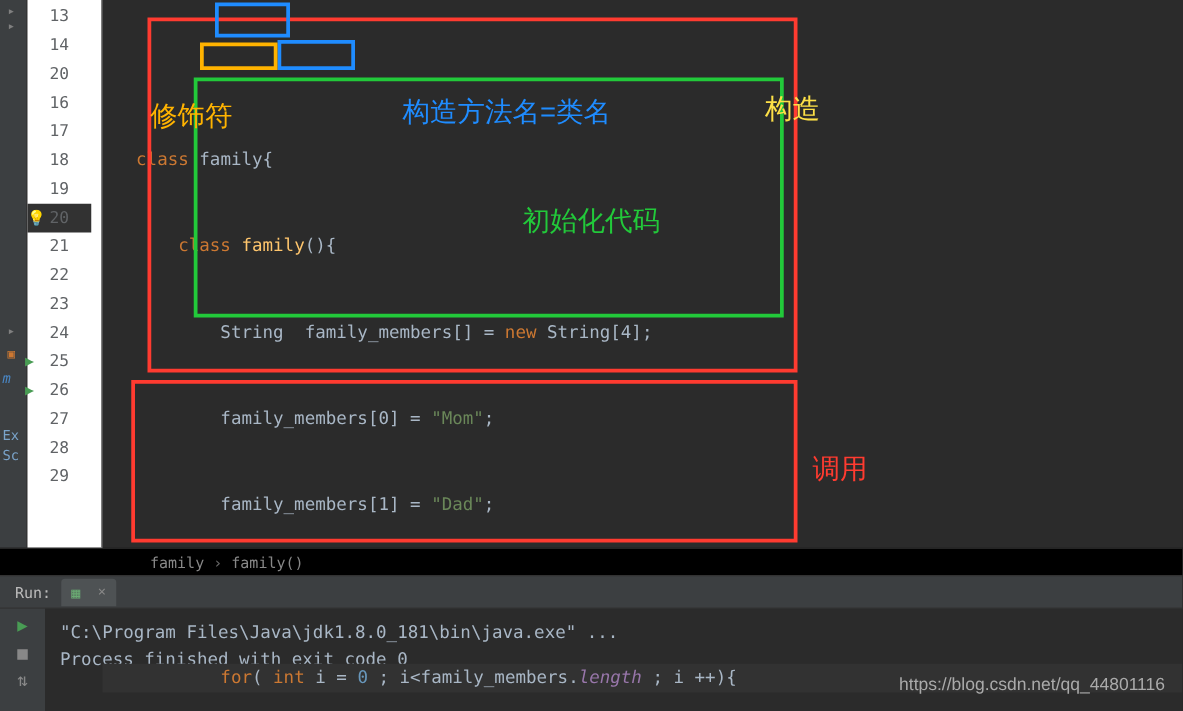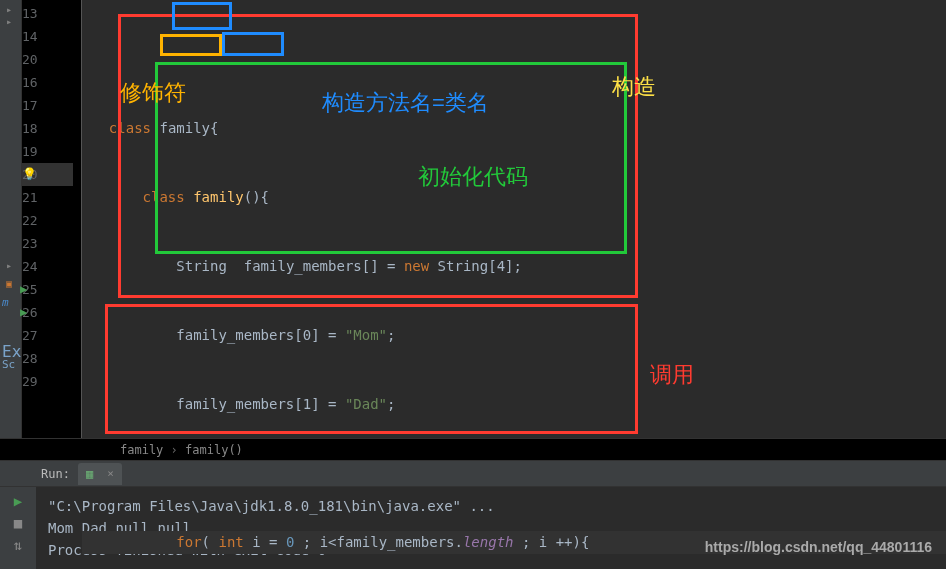--- a/index.html
+++ b/index.html
@@ -1,66 +1,66 @@
 <!DOCTYPE html>
 <html><head>
 <meta charset="utf-8">
 <style>
 * { margin:0; padding:0; box-sizing:border-box; }
 body { background:#2b2b2b; font-family:'Consolas','Monaco',monospace; font-size:14px; color:#a9b7c6; width:946px; height:569px; overflow:hidden; position:relative; }
 .editor-area { display:flex; height:438px; }
 .far-left { width:22px; background:#3c3f41; border-right:1px solid #323232; position:relative; }
 .far-left .tri { position:absolute; color:#808080; font-size:10px; }
-.gutter { width:60px; background:#000000; text-align:left; padding-right:8px; color:#606366; font-size:13px; line-height:23px; padding-top:2px; border-right:1px solid #555; position:relative; }
+.gutter { width:60px; background:#ffffff; text-align:center; padding-right:8px; color:#606366; font-size:13px; line-height:23px; padding-top:2px; border-right:1px solid #555; position:relative; }
 .gutter .ln { height:23px; position:relative; }
 .play { color:#499c54; position:absolute; left:-2px; font-size:12px; }
 .bulb { position:absolute; left:0px; color:#c9a227; font-size:12px; }
 .code { flex:1; background:#2b2b2b; padding-top:2px; position:relative; line-height:23px; font-size:14px; white-space:pre; }
 .code .line { height:23px; padding-left:10px; position:relative; }
 .hl-line { background:#323232; }
 .kw { color:#cc7832; }
 .str { color:#6a8759; }
 .num { color:#6897bb; }
 .type { color:#a9b7c6; }
 .field { color:#9876aa; font-style:italic; }
 .method { color:#ffc66d; }
 .cls { color:#a9b7c6; }
 .breadcrumb { background:#000000; color:#888; font-size:12px; padding:4px 20px 4px 120px; border-top:1px solid #323232; height:22px; }
 .breadcrumb span+span:before { content:" › "; color:#666; }
 .run-panel { border-top:1px solid #323232; }
 .run-tabs { background:#3c3f41; height:26px; display:flex; align-items:center; padding-left:4px; border-bottom:1px solid #323232; }
-.run-label { color:#bbb; font-size:12px; padding:0 8px;margin-left:29px; }
+.run-label { color:#bbb; font-size:12px; padding:0 8px; }
 .run-tab { background:#4e5254; color:#bbb; font-size:12px; padding:4px 8px; border-radius:3px 3px 0 0; display:flex; align-items:center; }
 .run-tab .x { margin-left:8px; color:#888; font-size:11px; }
 .run-body { display:flex; height:83px; }
 .run-left { width:36px; background:#3c3f41; display:flex; flex-direction:column; align-items:center; padding-top:6px; gap:6px; }
 .run-left div { font-size:14px; }
 .console { flex:1; background:#2b2b2b; padding:8px 12px; font-size:14px; line-height:22px; color:#a9b7c6; }
-.watermark { position:absolute; right:14px; bottom:14px; color:#aaa; font-size:14px; font-family:Arial,sans-serif;font-weight:bold; }
+.watermark { position:absolute; right:14px; bottom:14px; color:#aaa; font-size:14px; font-family:Arial,sans-serif; }
 
 .anno { position:absolute; pointer-events:none; font-family:'Microsoft YaHei',sans-serif; font-size:22px; font-weight:400;margin-top:48px; }
 .box { position:absolute; border:3px solid; pointer-events:none; }
 .box-red1 { border-color:#ff3b30; left:118px; top:14px; width:520px; height:284px; }
 .box-red2 { border-color:#ff3b30; left:105px; top:304px; width:533px; height:130px; }
 .box-green { border-color:#22c93a; left:155px; top:62px; width:472px; height:192px; }
 .box-blue1 { border-color:#1f8cff; left:172px; top:2px; width:60px; height:28px; }
 .box-blue2 { border-color:#1f8cff; left:222px; top:32px; width:62px; height:24px; }
 .box-yellow { border-color:#ffb300; left:160px; top:34px; width:62px; height:22px; }
 </style>
 </head>
 <body>
 
 <div class="editor-area">
   <div class="far-left">
     <span class="tri" style="top:4px;left:6px">▸</span>
     <span class="tri" style="top:16px;left:6px">▸</span>
     <span class="tri" style="top:260px;left:6px;color:#808080">▸</span>
     <span class="tri" style="top:278px;left:6px;color:#cc7832">▣</span>
     <span style="position:absolute;top:296px;left:2px;color:#4a88c7;font-size:11px;font-style:italic">m</span>
-    <span style="position:absolute;top:342px;left:2px;color:#7aa3c9;font-size:16px">Ex</span>
+    <span style="position:absolute;top:342px;left:2px;color:#7aa3c9;font-size:11px">Ex</span>
     <span style="position:absolute;top:358px;left:2px;color:#7aa3c9;font-size:11px">Sc</span>
   </div>
 
   <div class="gutter">
     <div class="ln"><span>13</span></div>
     <div class="ln"><span>14</span></div>
     <div class="ln"><span>20</span></div>
     <div class="ln"><span>16</span></div>
     <div class="ln"><span>17</span></div>
     <div class="ln"><span>18</span></div>
@@ -111,32 +111,31 @@
     </div>
   </div>
   <div class="run-body">
     <div class="run-left">
       <div style="color:#499c54">▶</div>
       <div style="color:#888">■</div>
       <div style="color:#888">⇅</div>
     </div>
     <div class="console">
       <div>"C:\Program Files\Java\jdk1.8.0_181\bin\java.exe" ...</div>
-      <div>Mom Dad null null</div>
       <div>Process finished with exit code 0</div>
     </div>
   </div>
 </div>
 
 <div class="box box-red1"></div>
 <div class="box box-red2"></div>
 <div class="box box-green"></div>
 <div class="box box-blue1"></div>
 <div class="box box-blue2"></div>
 <div class="box box-yellow"></div>
 
 <div class="anno" style="left:120px;top:30px;color:#ffb300;line-height:30px">修饰符</div>
-<div class="anno" style="left:322px;top:40px;color:#1f8cff">构造方法名=类名</div>
+<div class="anno" style="left:322px;top:27px;color:#1f8cff">构造方法名=类名</div>
 <div class="anno" style="left:612px;top:24px;color:#fde047">构造</div>
 <div class="anno" style="left:418px;top:114px;color:#22c93a">初始化代码</div>
 <div class="anno" style="left:650px;top:312px;color:#ff3b30">调用</div>
 
 <div class="watermark">https://blog.csdn.net/qq_44801116</div>
 
 </body></html>

